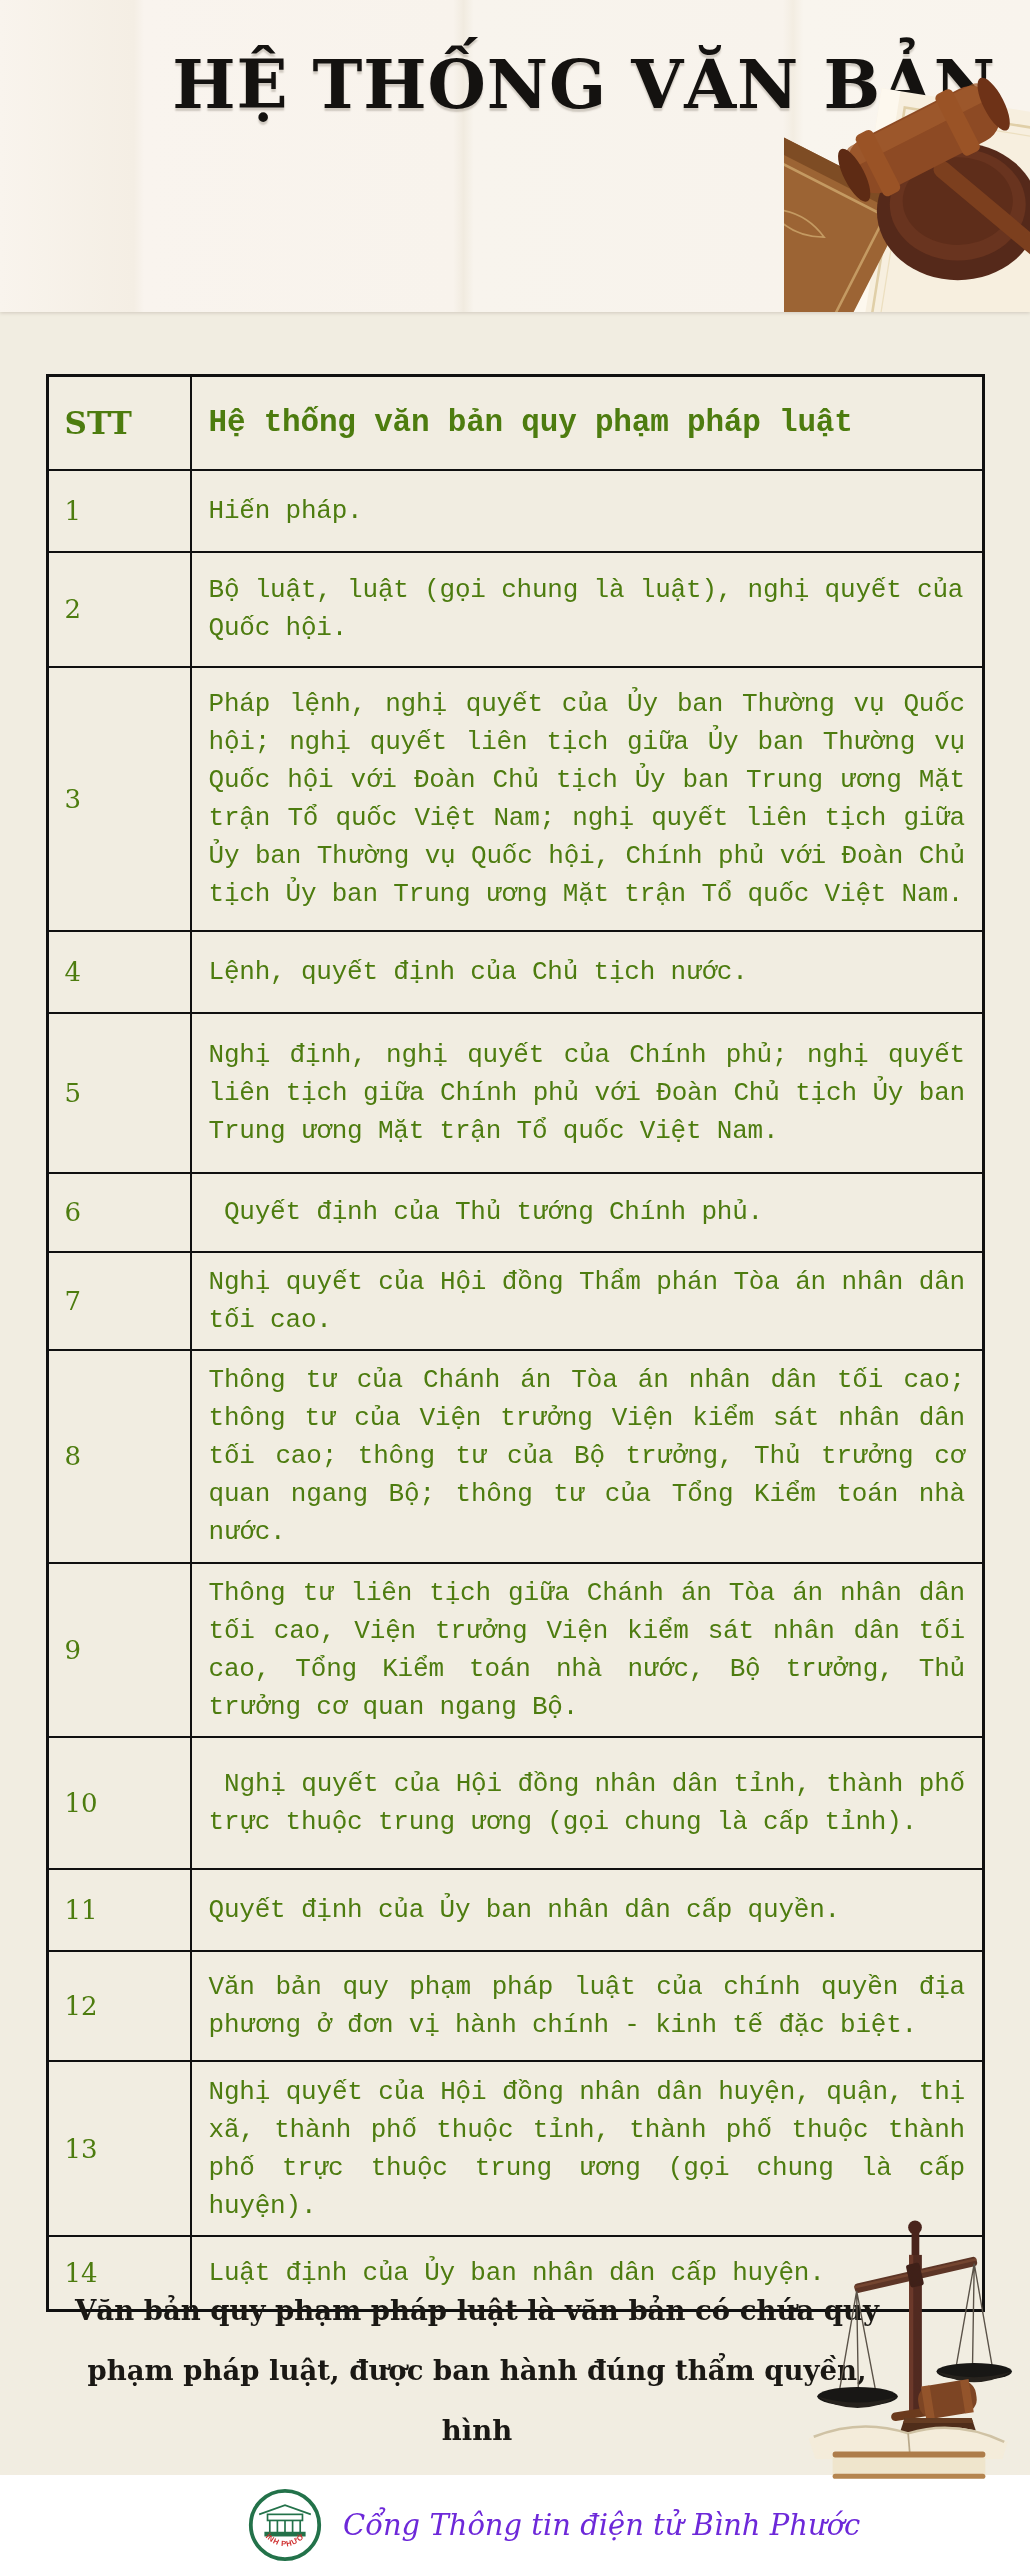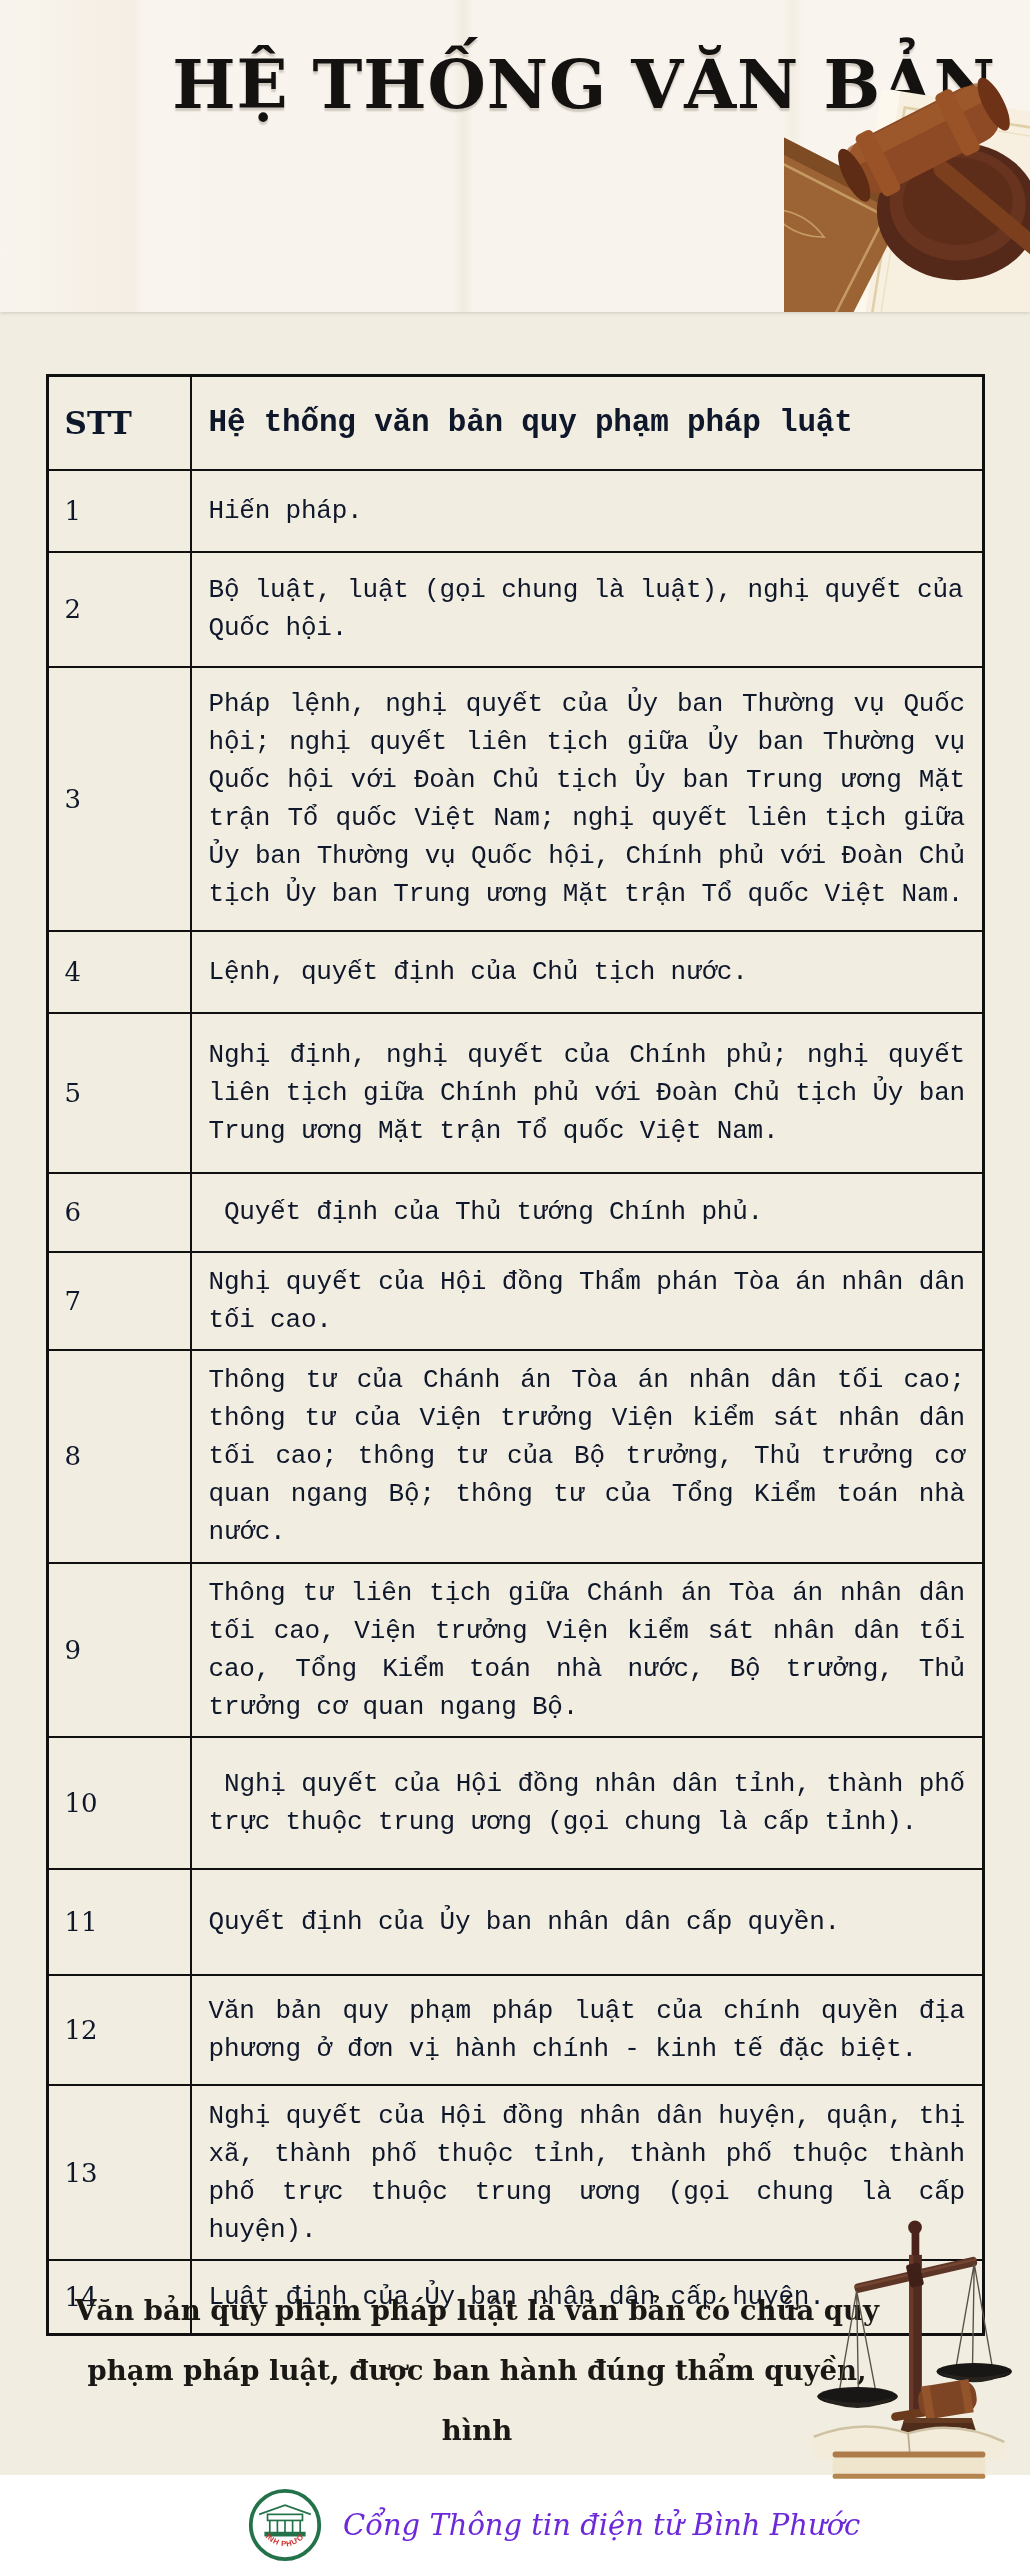--- a/index.html
+++ b/index.html
@@ -25,37 +25,37 @@
   }
   .gavel-art{position:absolute;top:29px;right:0;width:246px;height:283px;}
   
   table.law{
     position:absolute;left:46px;top:374px;width:939px;
     border-collapse:collapse;table-layout:fixed;
     border:3.4px solid #101010;background:transparent;
   }
   table.law td{
     border:2.6px solid #101010;vertical-align:middle;
-    font-size:26px;line-height:38px;color:#0f172a;
+    font-size:26px;line-height:38px;color:#4d7c0f;
   }
   td.c-stt{width:124px;padding-left:15.5px;}
   td.c-txt{padding:10.3px 17px;text-align:justify;white-space:pre-line;letter-spacing:-0.2px;font-family:Liberation Mono, monospace;}
   tr.law-head td{font-weight:bold;font-size:31px;}
   tr:nth-child(1){height:94px}
   tr:nth-child(2){height:82px}
   tr:nth-child(3){height:115px}
   tr:nth-child(4){height:264px}
   tr:nth-child(5){height:82px}
   tr:nth-child(6){height:160px}
   tr:nth-child(7){height:79px}
   tr:nth-child(8){height:82px}
   tr:nth-child(9){height:205px}
   tr:nth-child(10){height:173px}
   tr:nth-child(11){height:132px}
-  tr:nth-child(12){height:106px}
+  tr:nth-child(12){height:82px}
   tr:nth-child(13){height:110px}
   tr:nth-child(14){height:165px}
   tr:nth-child(15){height:75px}
   
   .note{
     position:absolute;left:69px;top:2280px;width:816px;
     text-align:center;font-weight:bold;font-size:27.5px;line-height:60px;
     white-space:pre-line;color:#1a1814;
   }
   .scales-art{position:absolute;left:788px;top:2188px;width:242px;height:296px;z-index:3;}

